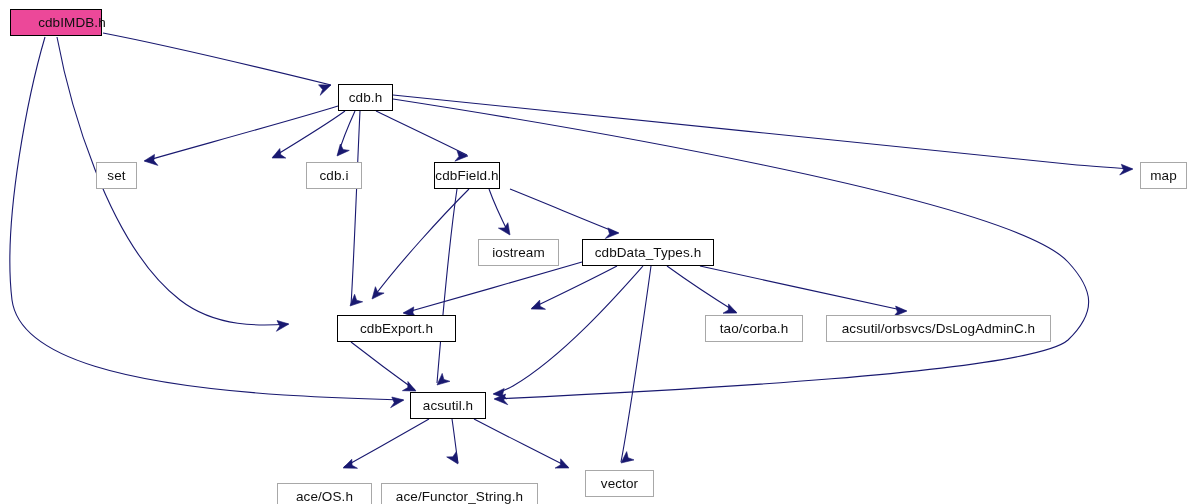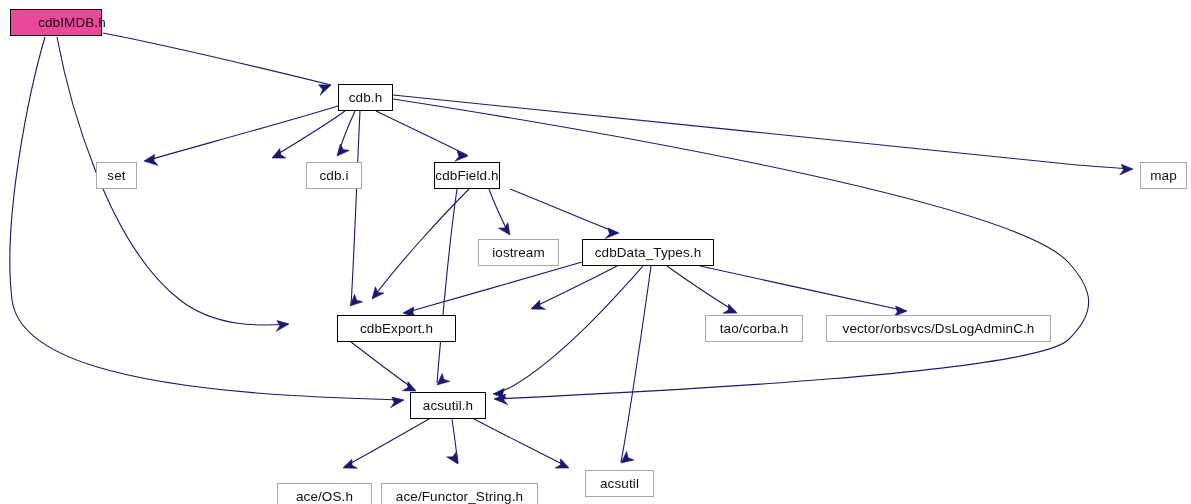--- a/index.html
+++ b/index.html
@@ -186,27 +186,27 @@
     <div class="node strong" style="left: 582px; top: 239px; width: 132px;">
       <span class="node-label">cdbData_Types.h</span>
     </div>
     <div class="node strong" style="left: 295px; top: 315px; width: 119px; margin-left: 42px;">
       <span class="node-label">cdbExport.h</span>
     </div>
     <div class="node" style="left: 705px; top: 315px; width: 98px;">
       <span class="node-label">tao/corba.h</span>
     </div>
     <div class="node" style="left: 826px; top: 315px; width: 225px;">
-      <span class="node-label">vector/orbsvcs/DsLogAdminC.h</span>
+      <span class="node-label">acsutil/orbsvcs/DsLogAdminC.h</span>
     </div>
     <div class="node strong" style="left: 410px; top: 392px; width: 76px;">
       <span class="node-label">acsutil.h</span>
     </div>
     <div class="node" style="left: 277px; top: 483px; width: 95px;">
       <span class="node-label">ace/OS.h</span>
     </div>
     <div class="node" style="left: 381px; top: 483px; width: 157px;">
       <span class="node-label">ace/Functor_String.h</span>
     </div>
     <div class="node" style="left: 585px; top: 470px; width: 69px;">
-      <span class="node-label">acsutil</span>
+      <span class="node-label">vector</span>
     </div>
   </div>
 
 </body></html>

